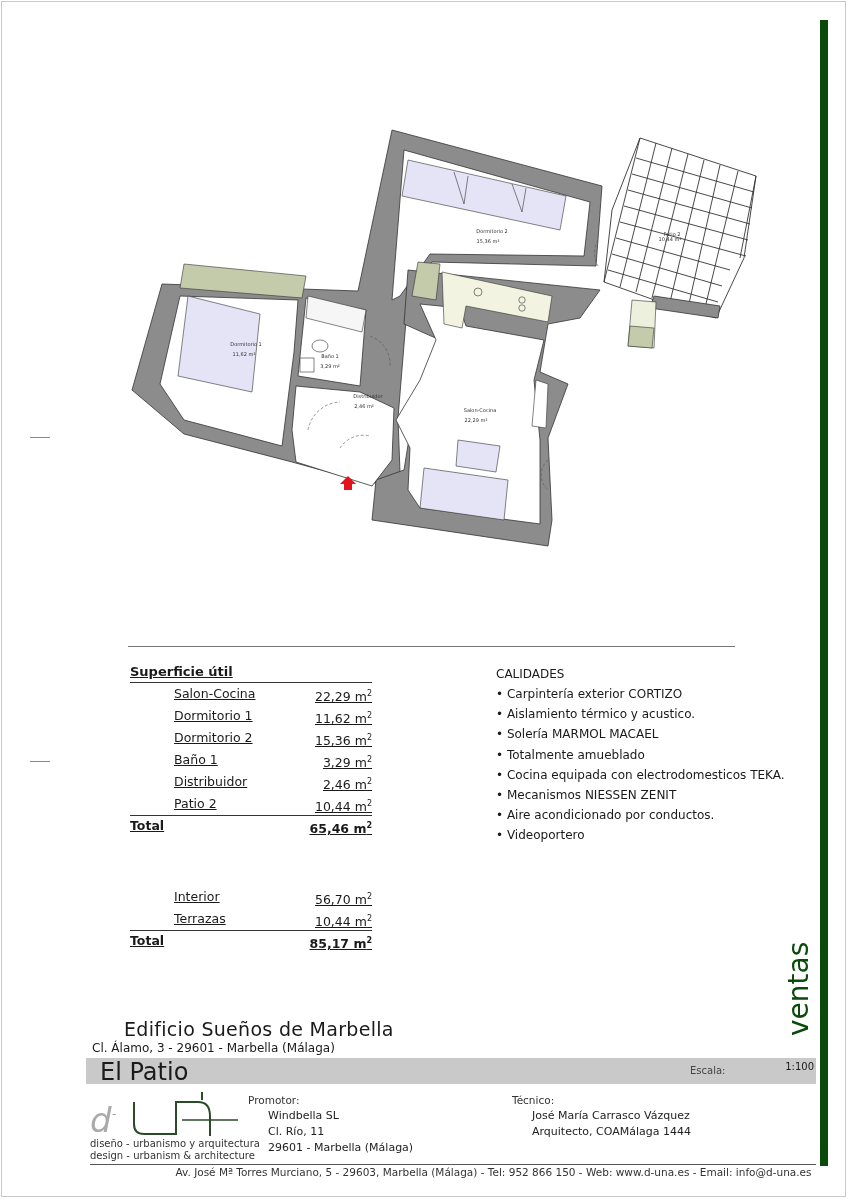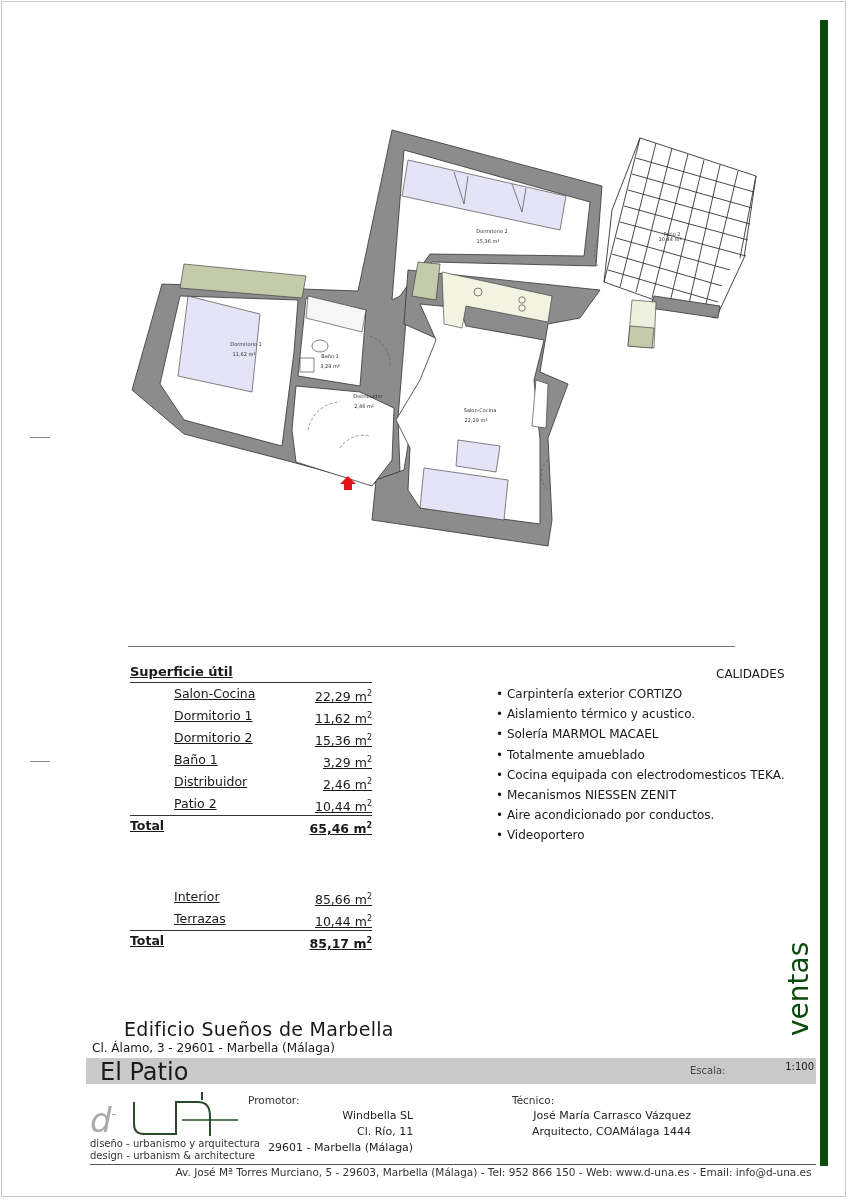--- a/index.html
+++ b/index.html
@@ -27,21 +27,21 @@
   }
   .area-table .row { display: flex; justify-content: space-between; height: 22px; line-height: 22px; }
   .area-table .row .lbl { padding-left: 44px; }
   .area-table .total {
     display: flex; justify-content: space-between; font-weight: bold;
     border-top: 1.5px solid #333; height: 20px; line-height: 20px; font-size: 12.5px;
   }
   sup { font-size: 8px; vertical-align: 5px; }
 
   .calidades { position: absolute; left: 496px; top: 664px; font-size: 12px; }
-  .calidades .head { height: 20px; line-height: 20px; text-align: right; }
+  .calidades .head { height: 20px; line-height: 20px; }
   .calidades .item { height: 20.2px; line-height: 20.2px; }
   .calidades .item::before { content: "• "; }
 
   
   .tb-name { position: absolute; left: 92px; top: 1018px; font-size: 19px; letter-spacing: 0.3px; margin-left: 32px; }
   .tb-addr { position: absolute; left: 92px; top: 1041px; font-size: 12px; }
   .tb-band {
     position: absolute; left: 86px; top: 1058px; width: 730px; height: 26px;
     background: #c9c9c9;
   }
@@ -49,21 +49,21 @@
   .tb-scale-lbl { position: absolute; left: 604px; top: 7px; font-size: 10px; color: #444; }
   .tb-scale-val { position: absolute; right: 2px; top: 3px; font-size: 10px; }
   .ventas {
     position: absolute; left: 782px; top: 970px; width: 90px; height: 40px;
     transform-origin: 0 0; transform: rotate(-90deg) translate(-66px, 0);
     font-size: 28px; color: #0a4a0a; white-space: nowrap;
   }
   .logo { position: absolute; left: 86px; top: 1090px; }
   .logo-tag { position: absolute; left: 90px; font-size: 10px; color: #333; white-space: nowrap; }
   .promotor { position: absolute; left: 248px; top: 1094px; font-size: 10.5px; color: #333; }
-  .promotor .lines, .tecnico .lines { padding-left: 20px; font-size: 11px; line-height: 16px; margin-top: 2px; color: #222; text-align: right; }
+  .promotor .lines, .tecnico .lines { padding-left: 20px; font-size: 11px; line-height: 16px; margin-top: 2px; color: #222; }
   .tecnico { position: absolute; left: 512px; top: 1094px; font-size: 10.5px; color: #333; }
   .footer-line { position: absolute; left: 90px; top: 1164px; width: 726px; height: 1px; background: #555; }
   .footer-addr { position: absolute; left: 0; width: 849px; text-align: center; top: 1166px; font-size: 10.5px; color: #333; padding-left: 60px; box-sizing: border-box; margin-left: 39px; }
 </style>
 </head>
 <body>
 
 <div class="page-frame"></div>
 <div class="green-bar"></div>
 <div class="margin-tick" style="top:437px"></div>
@@ -183,21 +183,21 @@
     </div>
   <div class="total">
       <span>Total</span>
       <span><span>65,46 m</span><sup>2</sup></span>
     </div>
 </div>
 
 <div class="area-table" style="top:886px">
   <div class="row">
       <span class="lbl">Interior</span>
-      <span><span>85,66 m</span><sup>2</sup></span>
+      <span><span>56,70 m</span><sup>2</sup></span>
     </div>
   <div class="row">
       <span class="lbl">Terrazas</span>
       <span><span>10,44 m</span><sup>2</sup></span>
     </div>
   <div class="total">
       <span>Total</span>
       <span><span>85,17 m</span><sup>2</sup></span>
     </div>
 </div>

